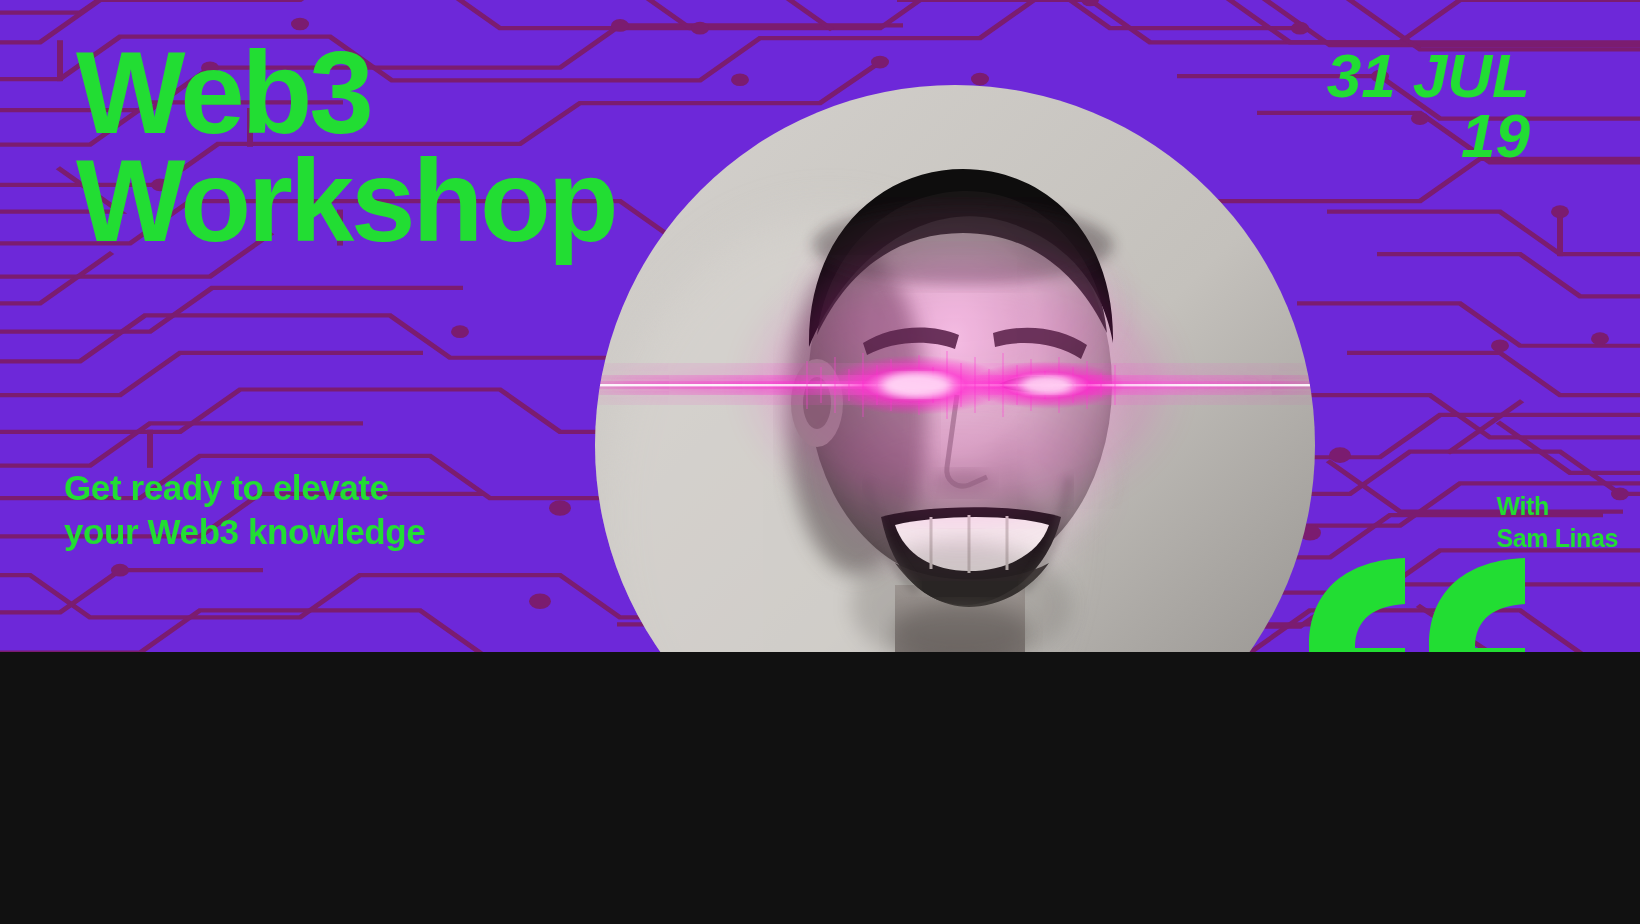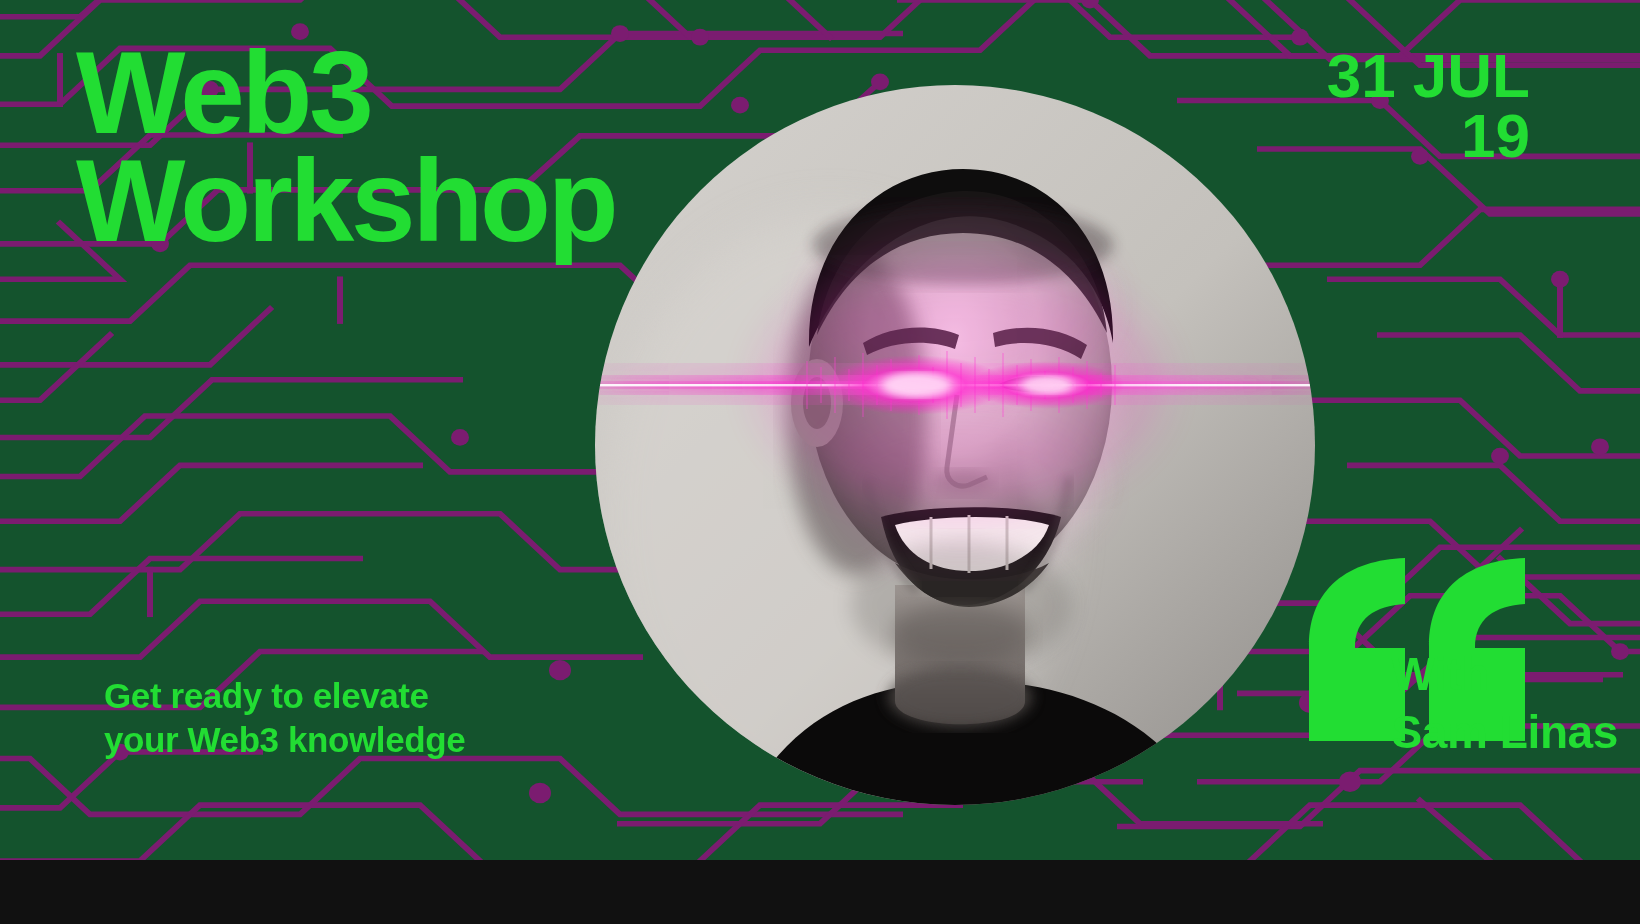--- a/index.html
+++ b/index.html
@@ -1,22 +1,22 @@
 <!DOCTYPE html>
 <html><head>
 <meta charset="utf-8">
 <style>
   * { margin:0; padding:0; box-sizing:border-box; }
   html,body { background:#111; }
 
   #poster {
     position:relative;
-    width:1640px; height:860px;
+    width:1640px; height:652px;
     overflow:hidden;
-    background:#14532d;
+    background:#6d28d9;
     font-family:"Liberation Sans", sans-serif;
     -webkit-font-smoothing:antialiased;
   }
 
   
   #circuit { position:absolute; inset:0; width:100%; height:100%; display:block; }
 
   
   .portrait-wrap{
     position:absolute;
@@ -44,20 +44,21 @@
   .date-block{
     position:absolute;
     right:110px; top:46px;
     color:#22DD33;
     font-size:62px;
     font-weight:700;
     line-height:0.96;
     letter-spacing:0px;
     text-align:right;
     z-index:6;
+    font-style:italic;
   }
   .date-block div{ white-space:nowrap; }
 
   
   .quote-mark{
     position:absolute;
     left:1305px; top:556px;
     width:220px; height:185px;
     z-index:6;
   }
@@ -67,29 +68,28 @@
   .tagline{
     position:absolute;
     left:64px; bottom:98px;
     color:#22DD33;
     font-size:35px;
     font-weight:700;
     line-height:1.26;
     letter-spacing:-0.4px;
     white-space:pre-line;
     z-index:6;
-    margin-left:40px;
   }
 
   
   .credit{
     position:absolute;
     right:22px; bottom:98px;
     color:#22DD33;
-    font-size:46px;
+    font-size:25px;
     font-weight:700;
     line-height:1.26;
     letter-spacing:-0.4px;
     white-space:pre-line;
     text-align:left;
     z-index:6;
   }
 </style>
 </head>
 <body>

